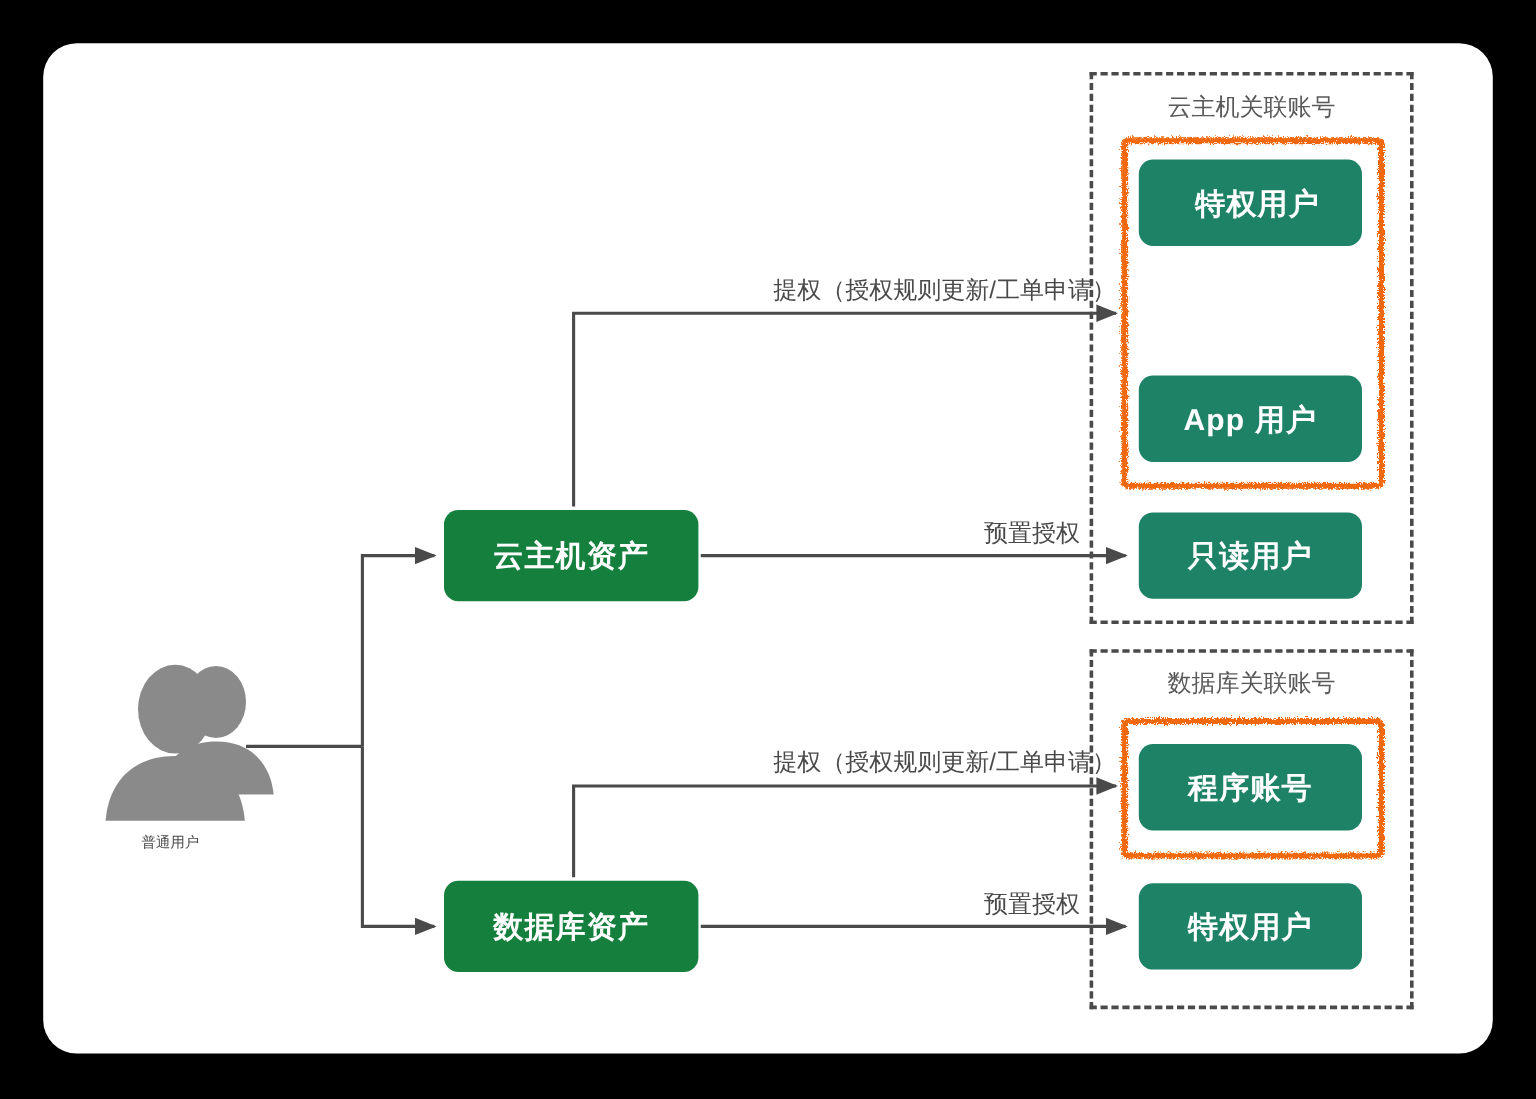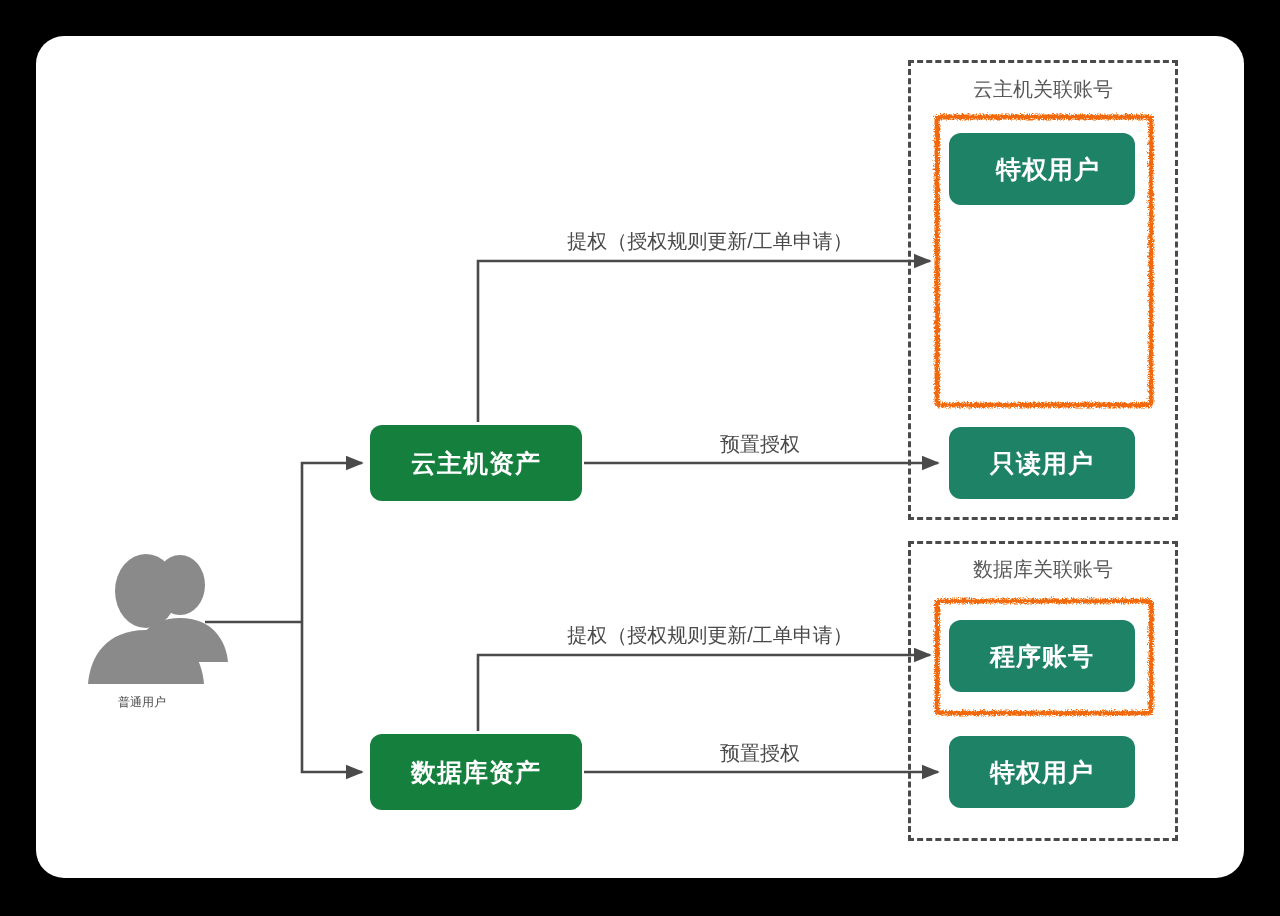--- a/index.html
+++ b/index.html
@@ -47,21 +47,21 @@
     color:#595959;
     font-size:20px;
     text-align:center;
     white-space:nowrap;
   }
   .edgelabel{
     position:absolute;
     color:#494949;
     font-size:20px;
     white-space:nowrap;
-    text-align:center;
+    text-align:right;
   }
   .userlabel{
     position:absolute;
     color:#4a4a4a;
     font-size:12px;
     white-space:nowrap;
     text-align:center;
   }
 
   .dashbox{
@@ -125,20 +125,21 @@
 
   <div class="grouplabel" style="left:908px;top:76px;width:270px;">云主机关联账号</div>
   <div class="grouplabel" style="left:908px;top:556px;width:270px;">数据库关联账号</div>
 
   <div class="userlabel" style="left:68px;top:694px;width:148px;">普通用户</div>
 
   <div class="node blue" style="left:370px;top:425px;">云主机资产</div>
   <div class="node blue" style="left:370px;top:734px;text-align:right;">数据库资产</div>
 
   <div class="node green" style="left:949px;top:133px;padding-left:12px;">特权用户</div>
+  <div class="node green" style="left:949px;top:313px;">App 用户</div>
   <div class="node green" style="left:949px;top:427px;">只读用户</div>
 
   <div class="node green" style="left:949px;top:620px;">程序账号</div>
   <div class="node green" style="left:949px;top:736px;">特权用户</div>
 
   <div class="edgelabel" style="left:490px;top:228px;width:440px;">提权（授权规则更新/工单申请）</div>
   <div class="edgelabel" style="left:620px;top:431px;width:280px;">预置授权</div>
   <div class="edgelabel" style="left:490px;top:622px;width:440px;">提权（授权规则更新/工单申请）</div>
   <div class="edgelabel" style="left:620px;top:740px;width:280px;">预置授权</div>
 

